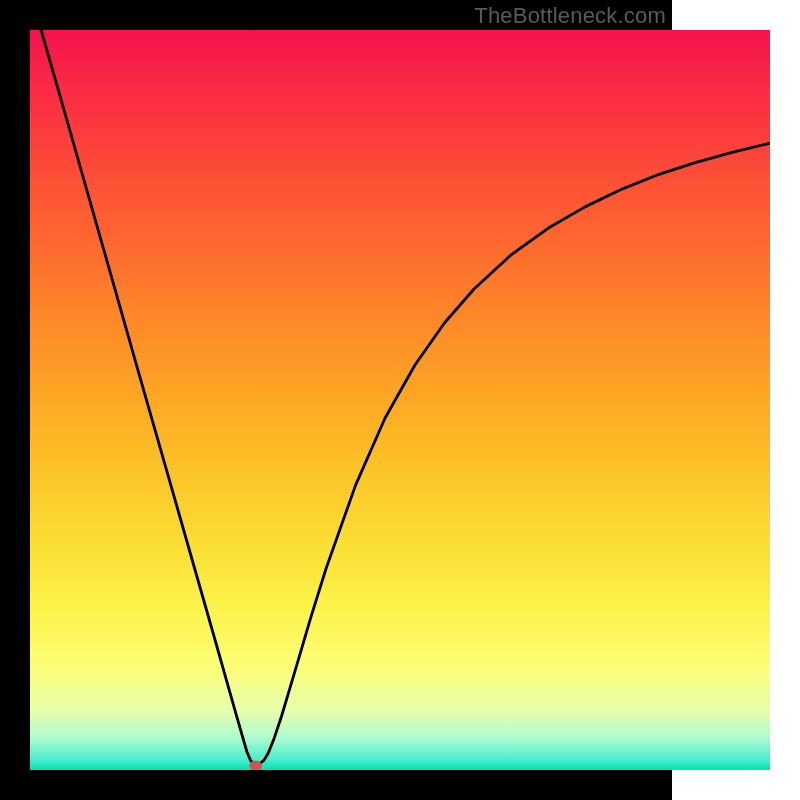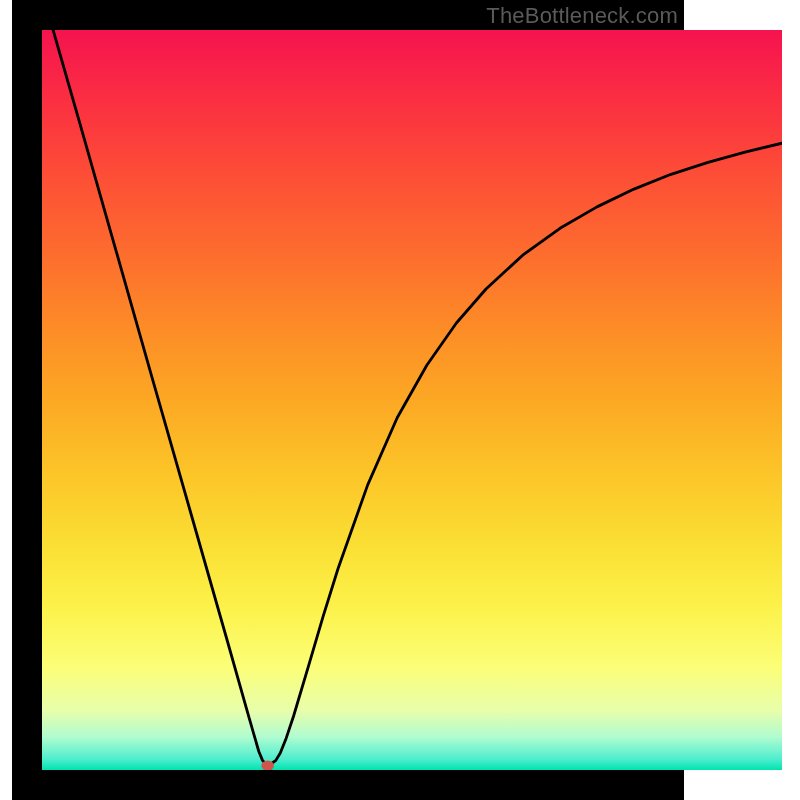--- a/index.html
+++ b/index.html
@@ -10,21 +10,20 @@
     background: #ffffff;
     font-family: Arial, Helvetica, sans-serif;
     overflow: hidden;
   }
   .outer {
     position: relative;
     width: 672px;
     height: 800px;
     background: #000000;
     box-sizing: border-box;
-    margin-left: 12px;
   }
   .plot-area {
     position: absolute;
     left: 30px;
     top: 30px;
     width: 740px;
     height: 740px;
   }
   .gradient-bg {
     position: absolute;

